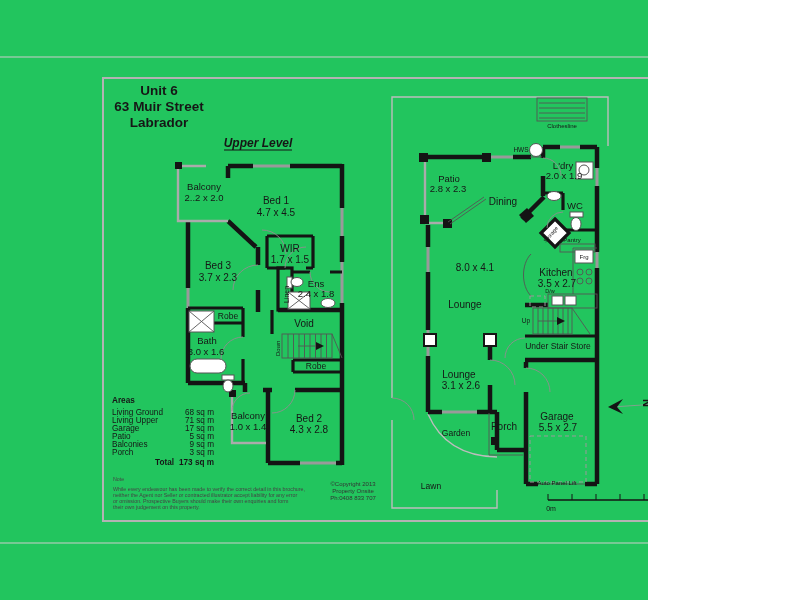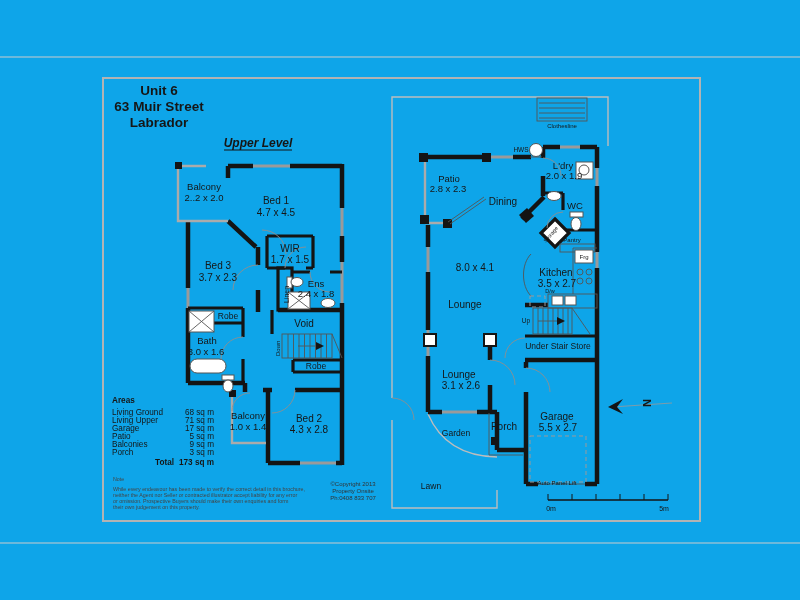--- a/index.html
+++ b/index.html
@@ -1,16 +1,16 @@
 <!DOCTYPE html>
 <html><head>
 <meta charset="utf-8">
 <style>
   html,body{margin:0;padding:0;background:#fff;}
-  .screen{position:relative;width:800px;height:600px;background:#0ea5e9;overflow:hidden;}
+  .screen{position:relative;width:648px;height:600px;background:#22c55e;overflow:hidden;}
   svg{position:absolute;left:0;top:0;}
   .wall{stroke:#141414;stroke-width:4.5;fill:none;stroke-linecap:butt;}
   .wall3{stroke:#141414;stroke-width:3.2;fill:none;}
   .win{stroke:#9a9a9a;stroke-width:3;fill:none;}
   .openw{stroke:#ababab;stroke-width:2.4;fill:none;}
   .thin{stroke:#555;stroke-width:0.9;fill:none;}
   .fixture{stroke:#555;stroke-width:1;fill:#fff;}
   .arc{stroke:#8f8f8f;stroke-width:0.9;fill:none;}
   .bound{stroke:#bdbdbd;stroke-width:1.4;fill:none;}
   .dash{stroke:#9a9a9a;stroke-width:1;fill:none;stroke-dasharray:4 3;}

